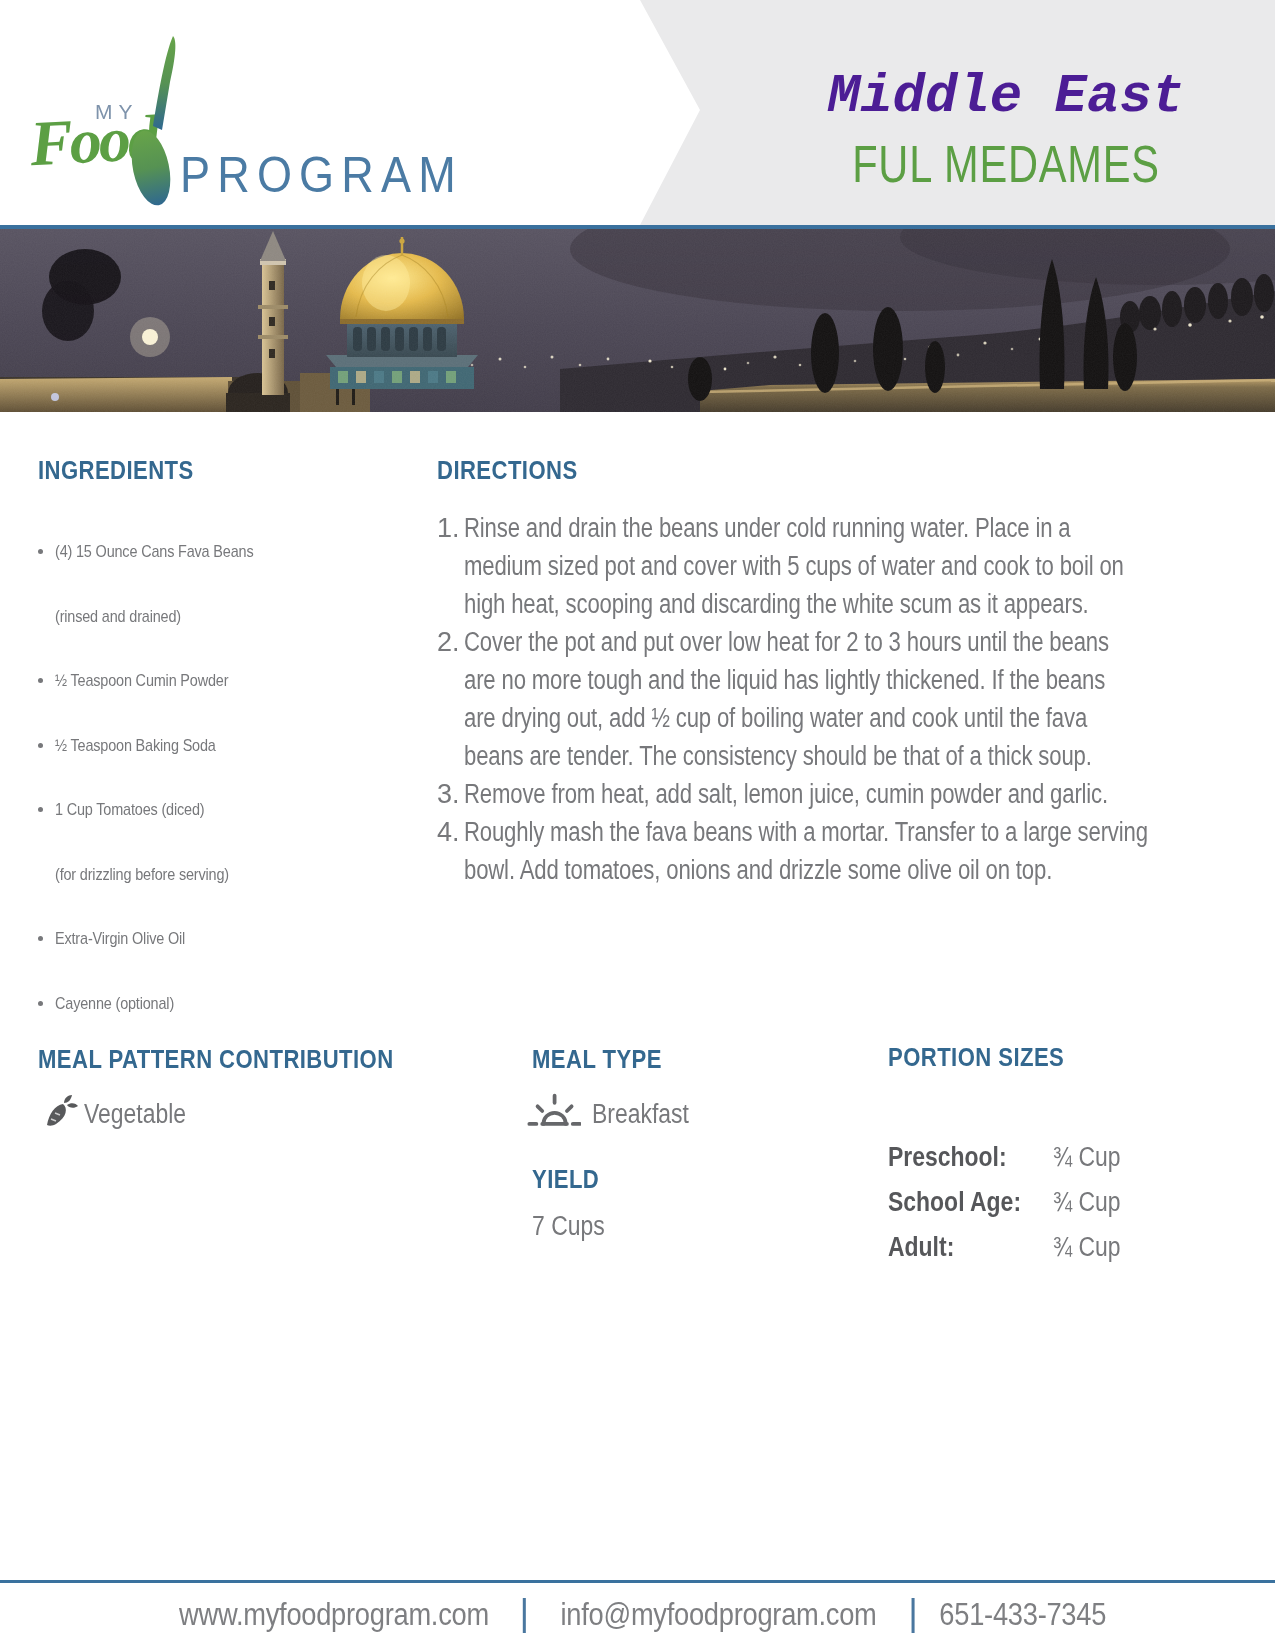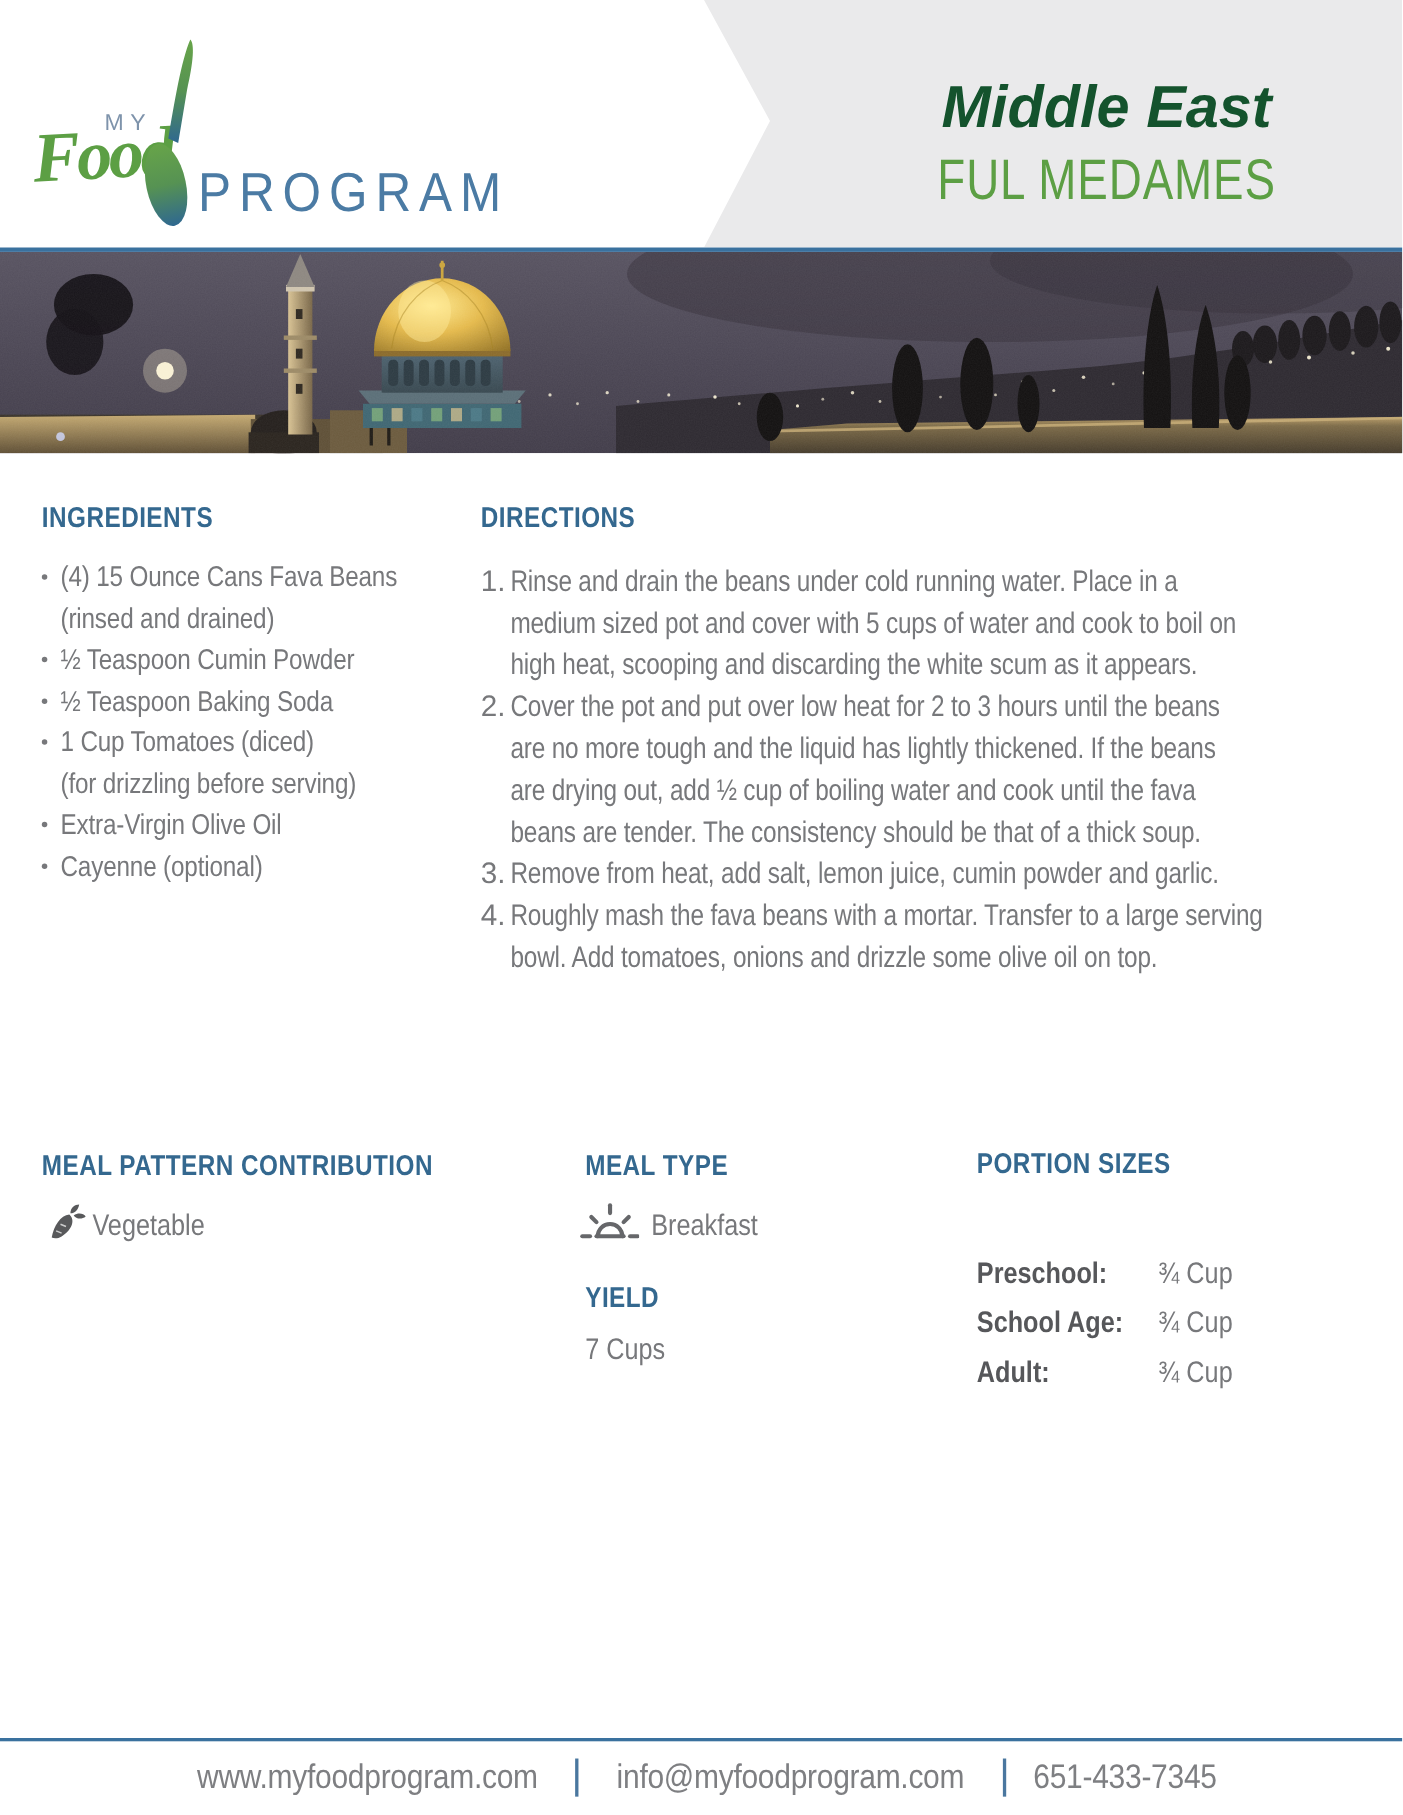--- a/index.html
+++ b/index.html
@@ -5,22 +5,22 @@
   html,body{margin:0;padding:0;background:#fff;}
   .page{position:relative;width:1275px;height:1650px;background:#ffffff;overflow:hidden;
         font-family:"Liberation Sans",sans-serif;}
 
   
   .masthead{position:absolute;left:0;top:0;width:1275px;height:225px;background:#ffffff;}
   .mast-gray{position:absolute;left:596px;top:0;width:679px;height:225px;background:#EAEAEB;
              clip-path:polygon(44px 0,100% 0,100% 100%,44px 100%,104px 110px);}
   .mast-text{position:absolute;left:180px;top:0;width:460px;height:225px;text-align:center;}
   .region{position:absolute;left:0;top:66px;width:100%;
-          font-family:Liberation Sans, sans-serif;font-style:italic;font-weight:700;
-          font-size:54px;color:#14532d;}
+          font-family:Liberation Mono, monospace;font-style:italic;font-weight:700;
+          font-size:54px;color:#4c1d95;}
   .recipe-title{position:absolute;left:0;top:134px;width:100%;font-weight:400;
           font-size:52px;letter-spacing:1px;color:#5C9F44;
           transform:scaleX(.8);transform-origin:50% 0;white-space:nowrap;}
 
   
   .logo{position:absolute;left:0;top:0;width:520px;height:225px;}
   .logo-my{position:absolute;left:95px;top:100px;font-size:21px;letter-spacing:6px;
            color:#7E93AB;font-weight:400;}
   .logo-food{position:absolute;left:30px;top:104px;font-family:"Liberation Serif",serif;
            font-style:italic;font-weight:700;font-size:64px;letter-spacing:-3px;
@@ -36,21 +36,21 @@
 
   
   .banner{position:absolute;left:0;top:229px;width:1275px;height:183px;}
 
   
   .h{position:absolute;font-weight:700;font-size:26px;letter-spacing:.5px;color:#34688F;
      transform:scaleX(.85);transform-origin:0 0;white-space:nowrap;}
 
   
   .ing-list{position:absolute;left:55px;top:506px;}
-  .ing-row{position:relative;height:37.5px;line-height:37.5px;font-size:26px;color:#77787B;}
+  .ing-row{position:relative;height:37.5px;line-height:37.5px;font-size:17px;color:#77787B;margin-top:27px;}
   .ing-row .ct{display:inline-block;transform:scaleX(.85);transform-origin:0 50%;
      white-space:nowrap;letter-spacing:-.2px;}
   .ing-row.b::before{content:"";position:absolute;left:-17px;top:16px;width:5px;height:5px;
      border-radius:50%;background:#77787B;}
 
   
   .steps{position:absolute;left:437px;top:509px;counter-reset:step;}
   .step{position:relative;padding-left:27px;counter-increment:step;}
   .step::before{content:counter(step) ".";position:absolute;left:0;top:0;height:38px;
      line-height:38px;font-size:27px;color:#77787B;}

